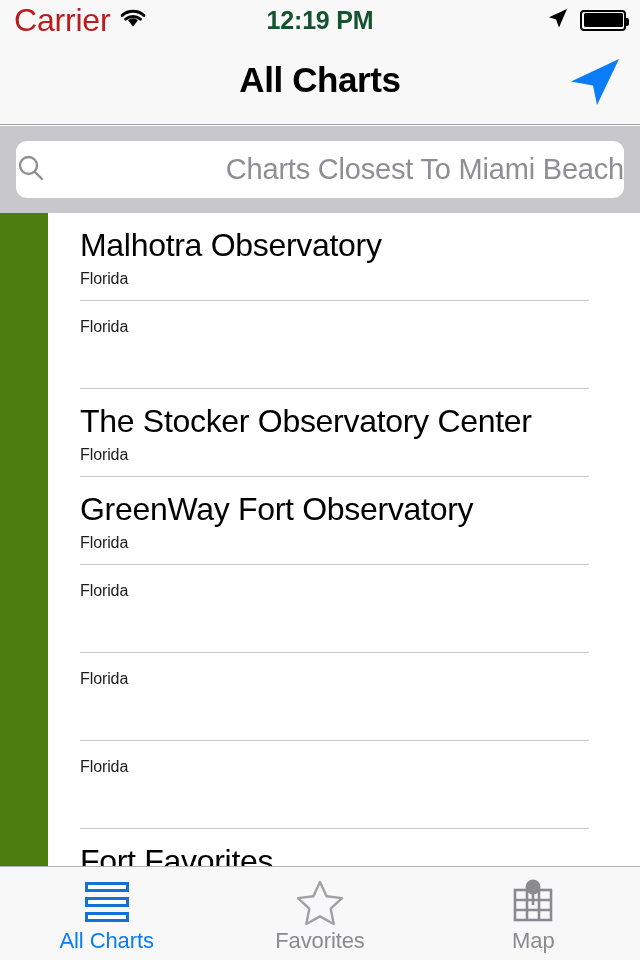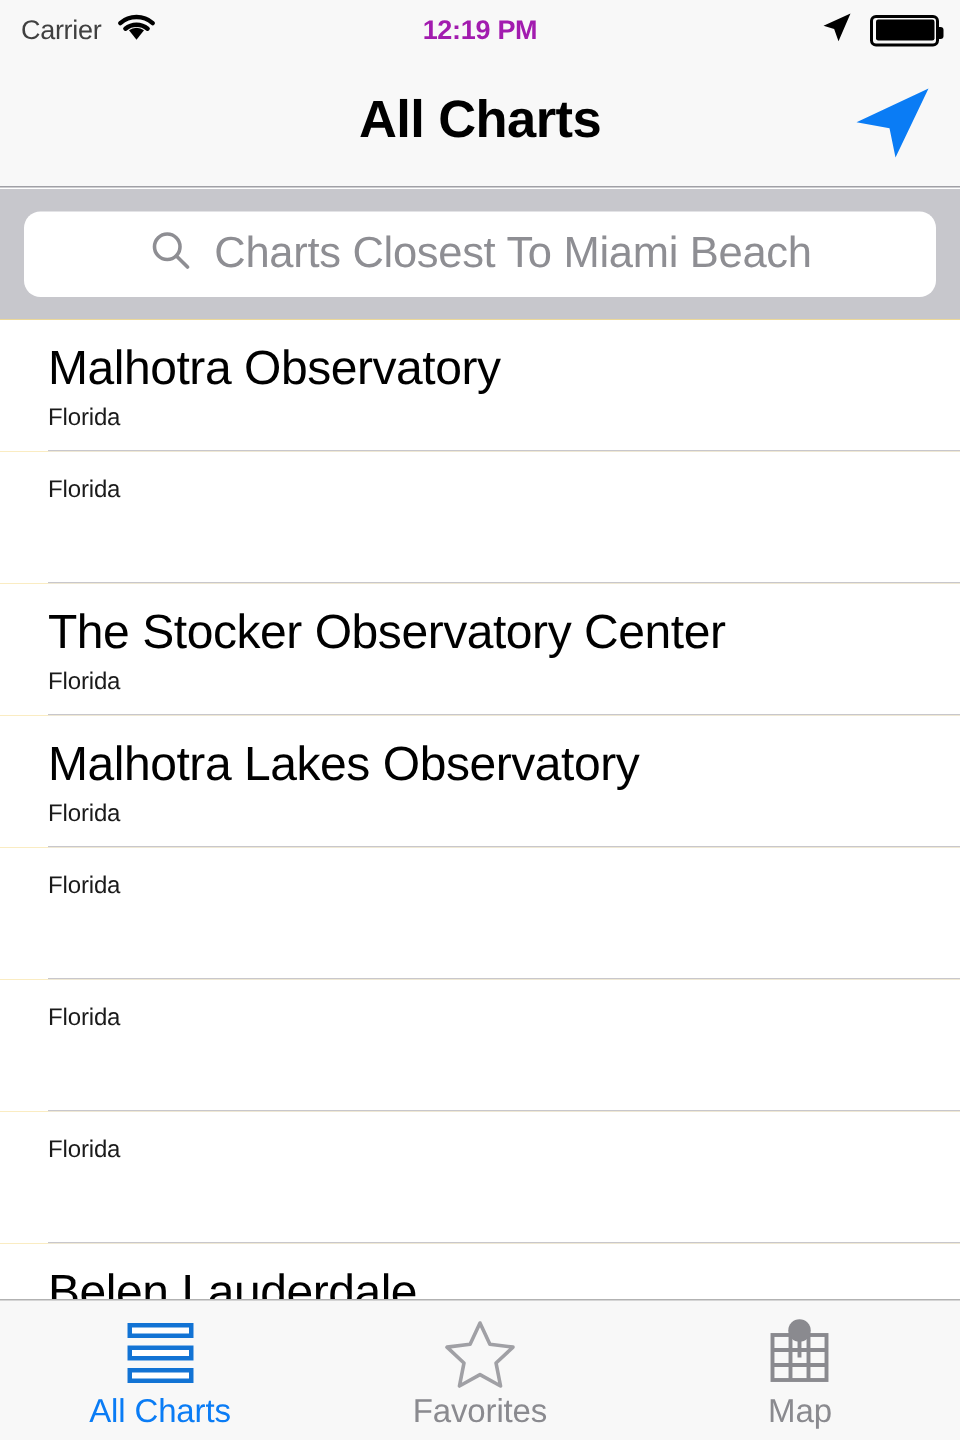--- a/index.html
+++ b/index.html
@@ -34,32 +34,32 @@
     box-sizing: border-box;
     padding: 0 14px;
   }
   .status-left {
     display: flex;
     align-items: center;
     gap: 9px;
     flex: 1;
   }
   .status-carrier {
-    font-size: 18px;
-    color: #404040;
+    font-size: 32px;
+    color: #b91c1c;
     letter-spacing: -0.2px;
     line-height: 1;
   }
   .status-center {
     position: absolute;
     left: 0; right: 0;
     text-align: center;
-    font-size: 18px;
+    font-size: 25px;
     font-weight: bold;
-    color: #a21caf;
+    color: #14532d;
     letter-spacing: -0.2px;
     pointer-events: none;
   }
   .status-right {
     display: flex;
     align-items: center;
     gap: 10px;
     flex: 1;
     justify-content: flex-end;
   }
@@ -134,38 +134,39 @@
     align-items: center;
     justify-content: center;
   }
   .search-field {
     width: 608px;
     height: 57px;
     background: #ffffff;
     border-radius: 11px;
     display: flex;
     align-items: center;
-    justify-content: center;
+    justify-content: space-between;
     gap: 14px;
     cursor: text;
   }
   .search-placeholder {
     font-size: 29px;
     color: #8e8e93;
     letter-spacing: -0.2px;
   }
 
   
   .list {
     position: absolute;
     top: 213px; left: 0;
-    width: 640px;
+    width: 541px;
     height: 653px;
-    background: #eab308;
+    background: #4d7c0f;
     overflow: hidden;
+    padding-left: 48px;
   }
   .row {
     position: relative;
     height: 88px;
     box-sizing: border-box;
     padding: 12px 32px 0 32px;
     cursor: pointer;
     background: #ffffff;
   }
   .row::after {
@@ -293,34 +294,34 @@
       <div class="row-subtitle">Florida</div>
     </div>
     <div class="row">
       <div class="row-subtitle">Florida</div>
     </div>
     <div class="row">
       <div class="row-title">The Stocker Observatory Center</div>
       <div class="row-subtitle">Florida</div>
     </div>
     <div class="row">
-      <div class="row-title">Malhotra Lakes Observatory</div>
-      <div class="row-subtitle">Florida</div>
-    </div>
-    <div class="row">
-      <div class="row-subtitle">Florida</div>
-    </div>
-    <div class="row">
-      <div class="row-subtitle">Florida</div>
-    </div>
-    <div class="row">
-      <div class="row-subtitle">Florida</div>
-    </div>
-    <div class="row">
-      <div class="row-title">Belen Lauderdale</div>
+      <div class="row-title">GreenWay Fort Observatory</div>
+      <div class="row-subtitle">Florida</div>
+    </div>
+    <div class="row">
+      <div class="row-subtitle">Florida</div>
+    </div>
+    <div class="row">
+      <div class="row-subtitle">Florida</div>
+    </div>
+    <div class="row">
+      <div class="row-subtitle">Florida</div>
+    </div>
+    <div class="row">
+      <div class="row-title">Fort Favorites</div>
 
     </div>
   </div>
 
   <div class="tab-bar">
 
     <div class="tab active">
       <div class="tab-icon">
         <div>
           <div class="list-icon-bar"></div>

